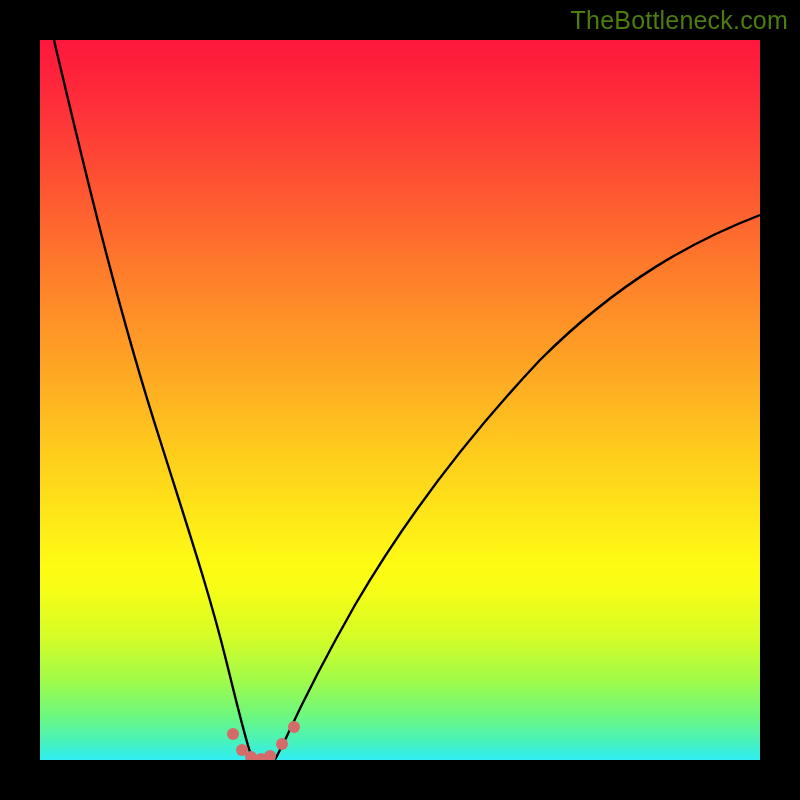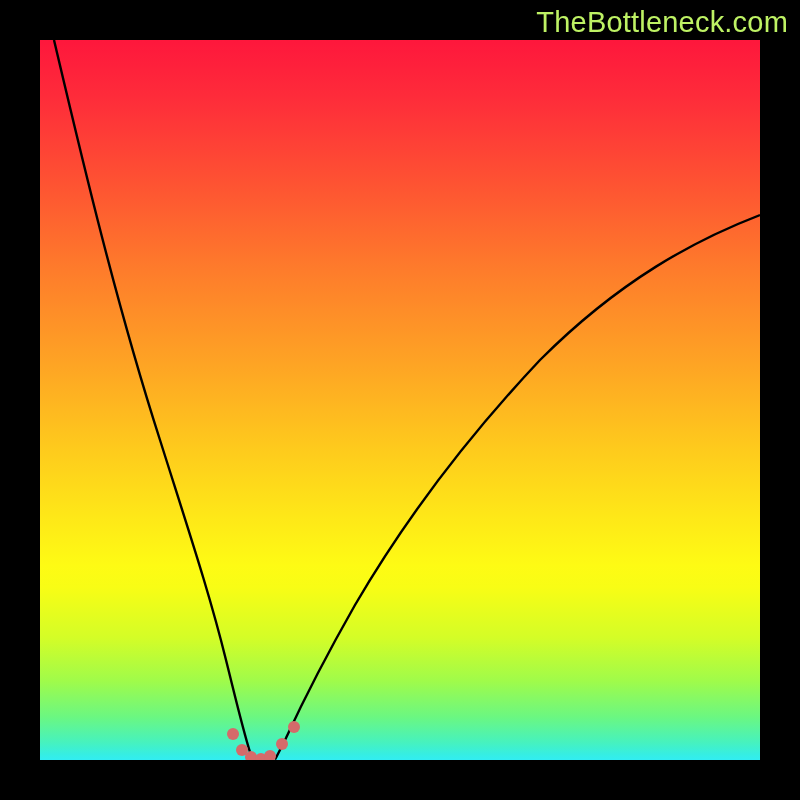--- a/index.html
+++ b/index.html
@@ -16,22 +16,22 @@
     top: 0;
     left: 0;
     width: 800px;
     height: 800px;
     background: #000;
   }
   .watermark {
     position: absolute;
     top: 6px;
     right: 12px;
-    color: #bef264;
-    font-size: 29px;
+    color: #4d7c0f;
+    font-size: 25px;
     font-weight: 400;
     letter-spacing: 0.2px;
   }
   .plot-area {
     position: absolute;
     left: 40px;
     top: 40px;
     width: 720px;
     height: 720px;
     overflow: hidden;

